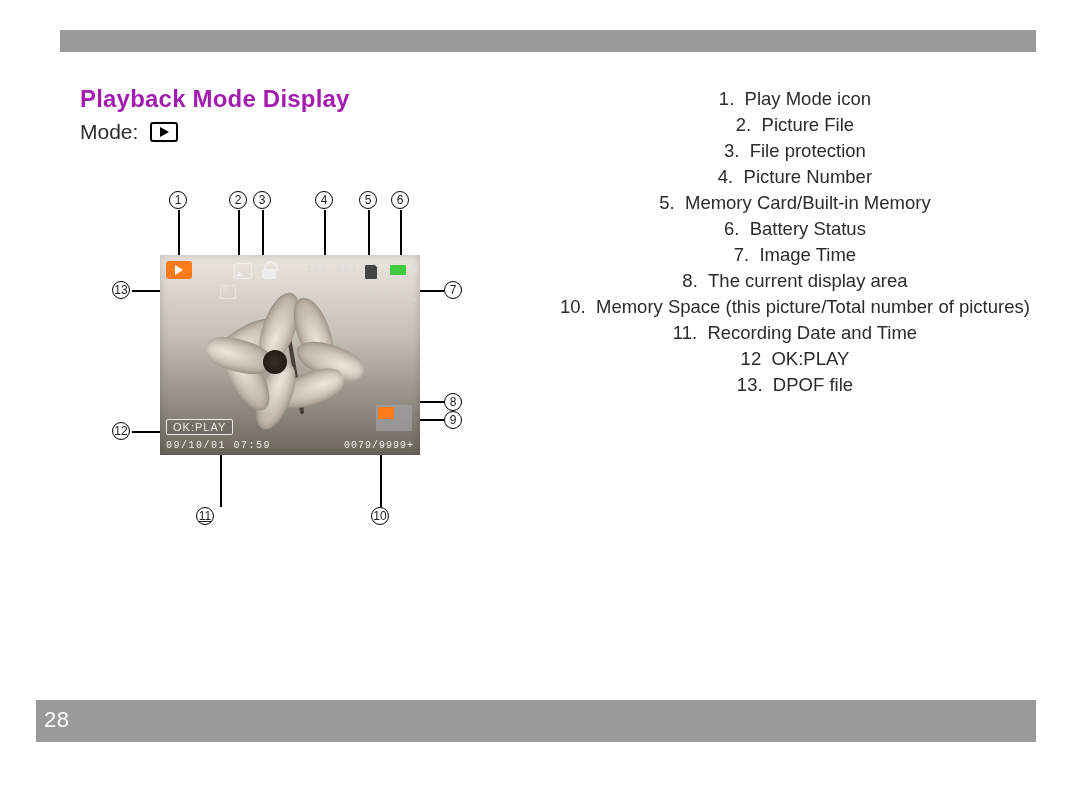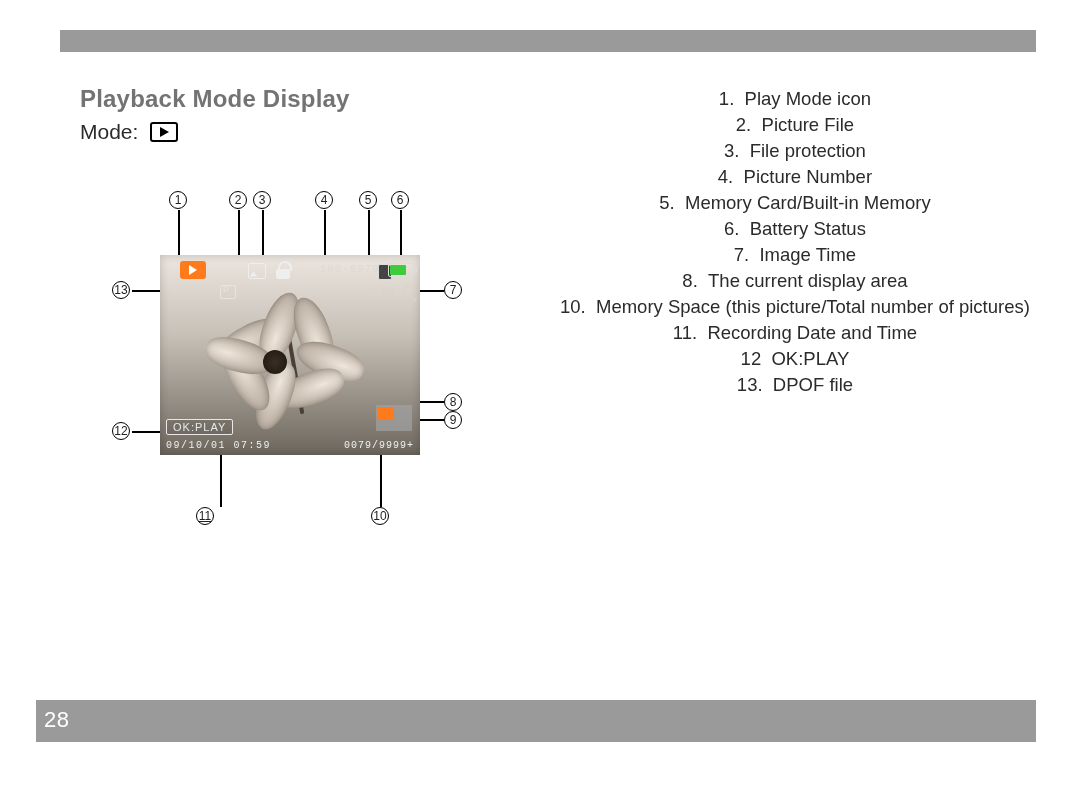--- a/index.html
+++ b/index.html
@@ -39,21 +39,21 @@
     color: #fff;
     font-size: 22px;
     letter-spacing: 0.5px;
   }
   .title {
     position: absolute;
     left: 80px;
     top: 85px;
     font-size: 24px;
     font-weight: 600;
-    color: #737373;
+    color: #a21caf;
     letter-spacing: 0.2px;
   }
   .mode-label {
     position: absolute;
     left: 80px;
     top: 120px;
     font-size: 21px;
     color: #2b2b2b;
   }
   .mode-icon {
@@ -130,21 +130,21 @@
   .flower .center {
     position: absolute;
     left: 103px; top: 95px;
     width: 24px; height: 24px;
     background: radial-gradient(#3a2f26, #1c140d);
     border-radius: 50%;
   }
   
   .topbar {
     position: absolute;
-    left: 20px; top: 6px; right: 6px;
+    left: 6px; top: 6px; right: 6px;
     height: 20px;
   }
   .play-icon {
     position: absolute;
     left: 0; top: 0;
     width: 26px; height: 18px;
     background: #ff7a1a;
     border-radius: 3px;
     display: flex; align-items: center; justify-content: center;
   }

